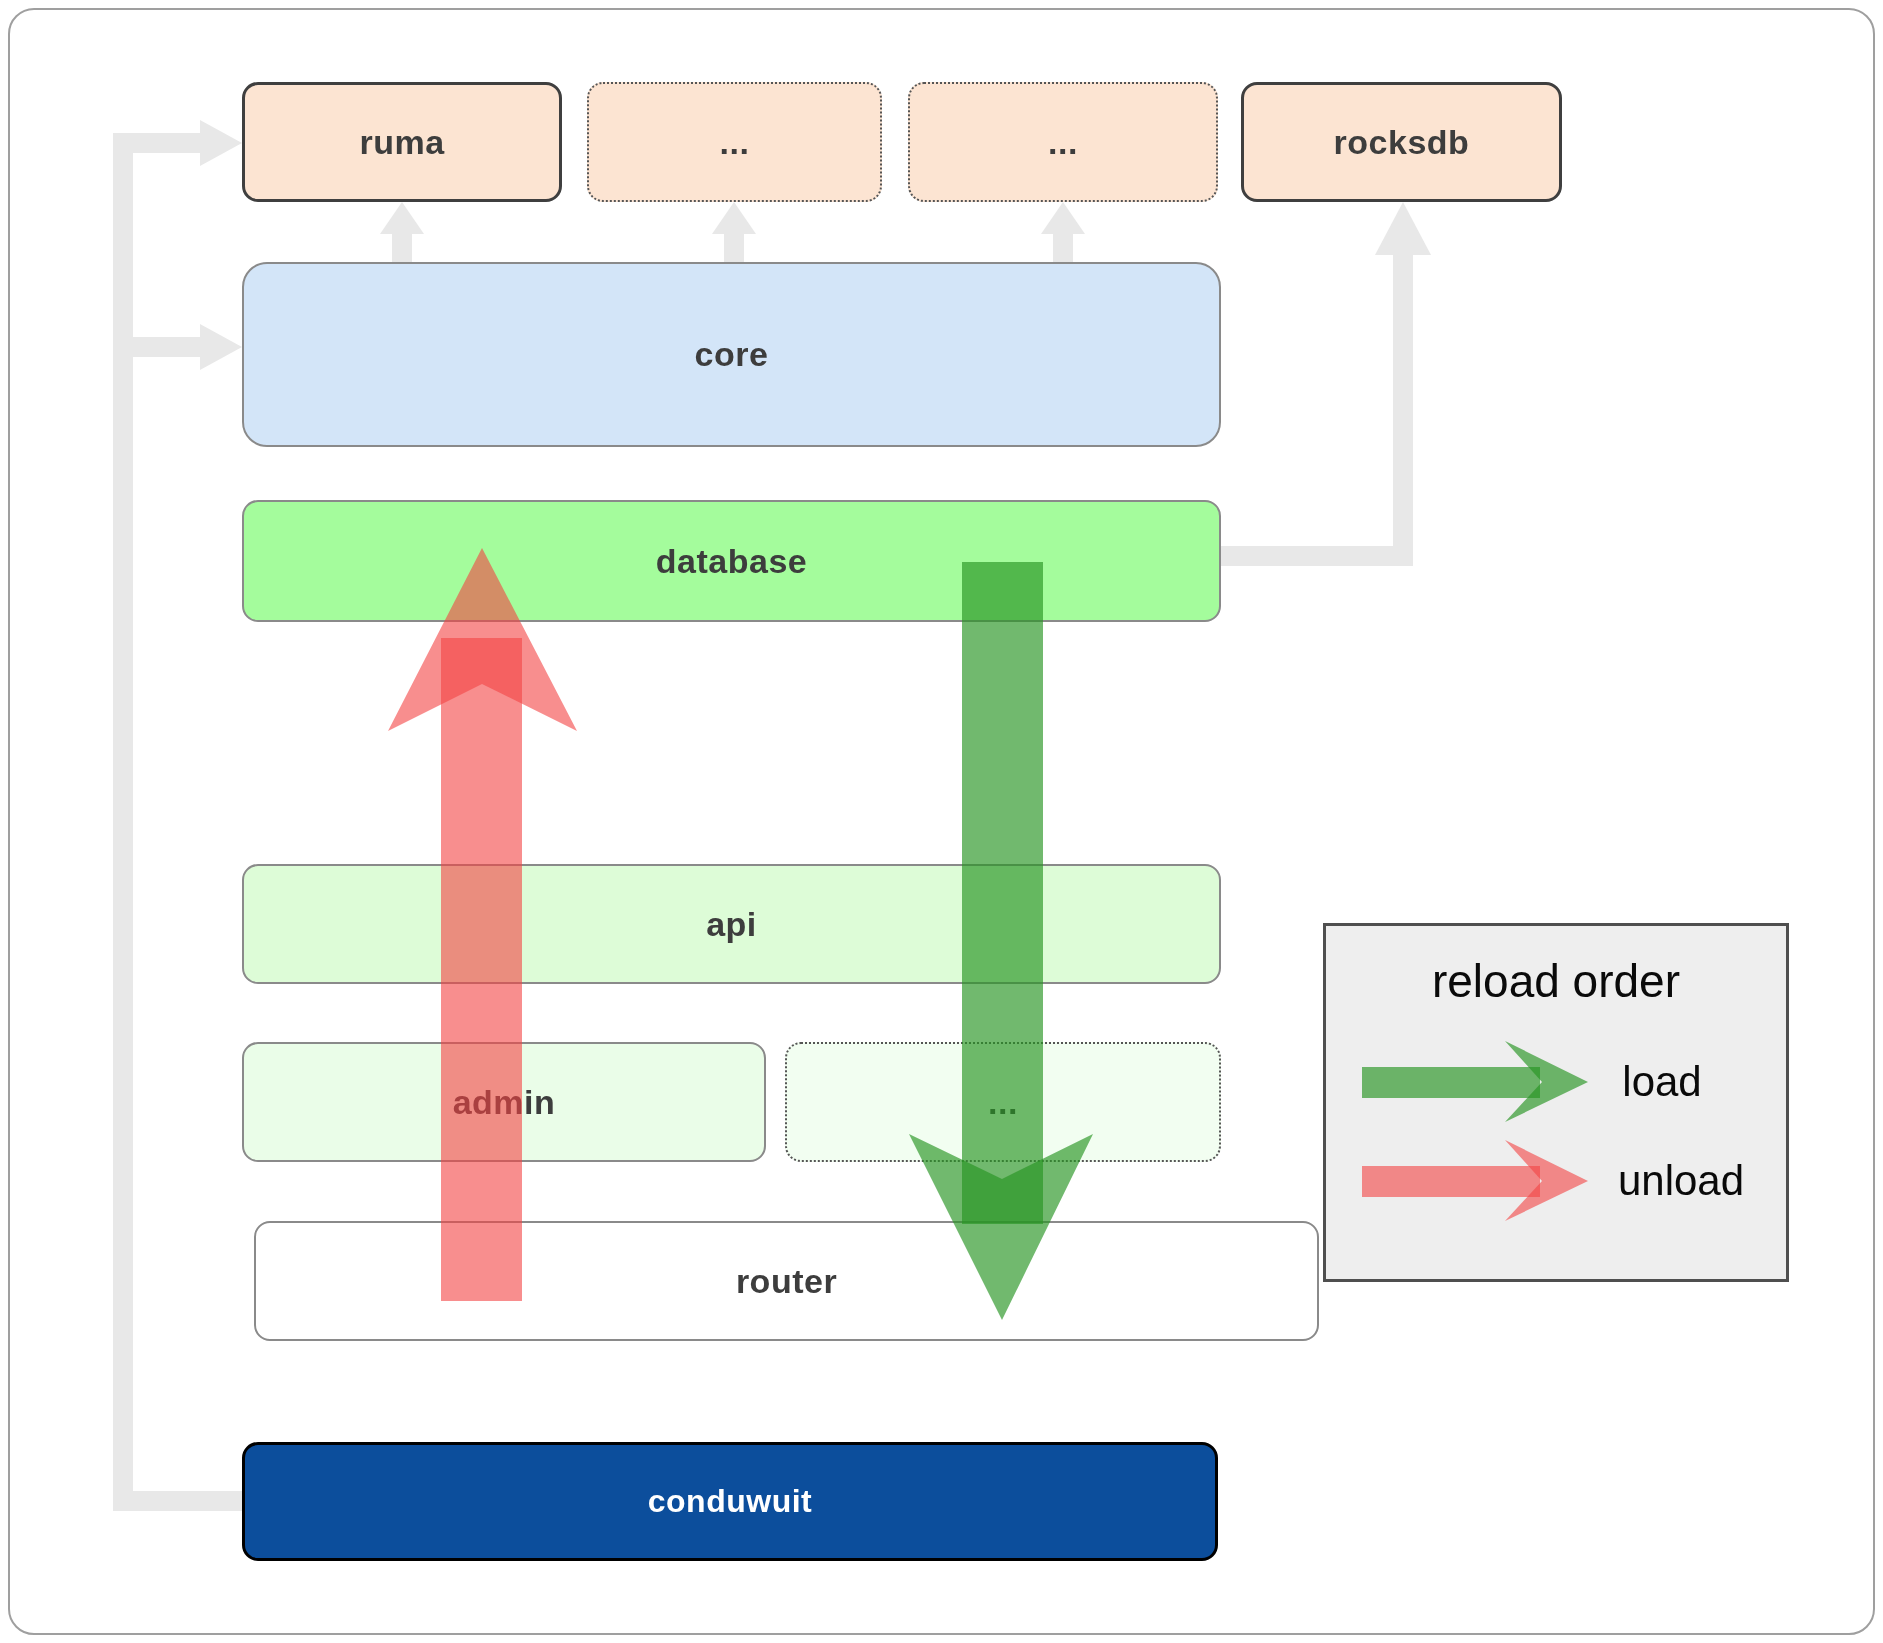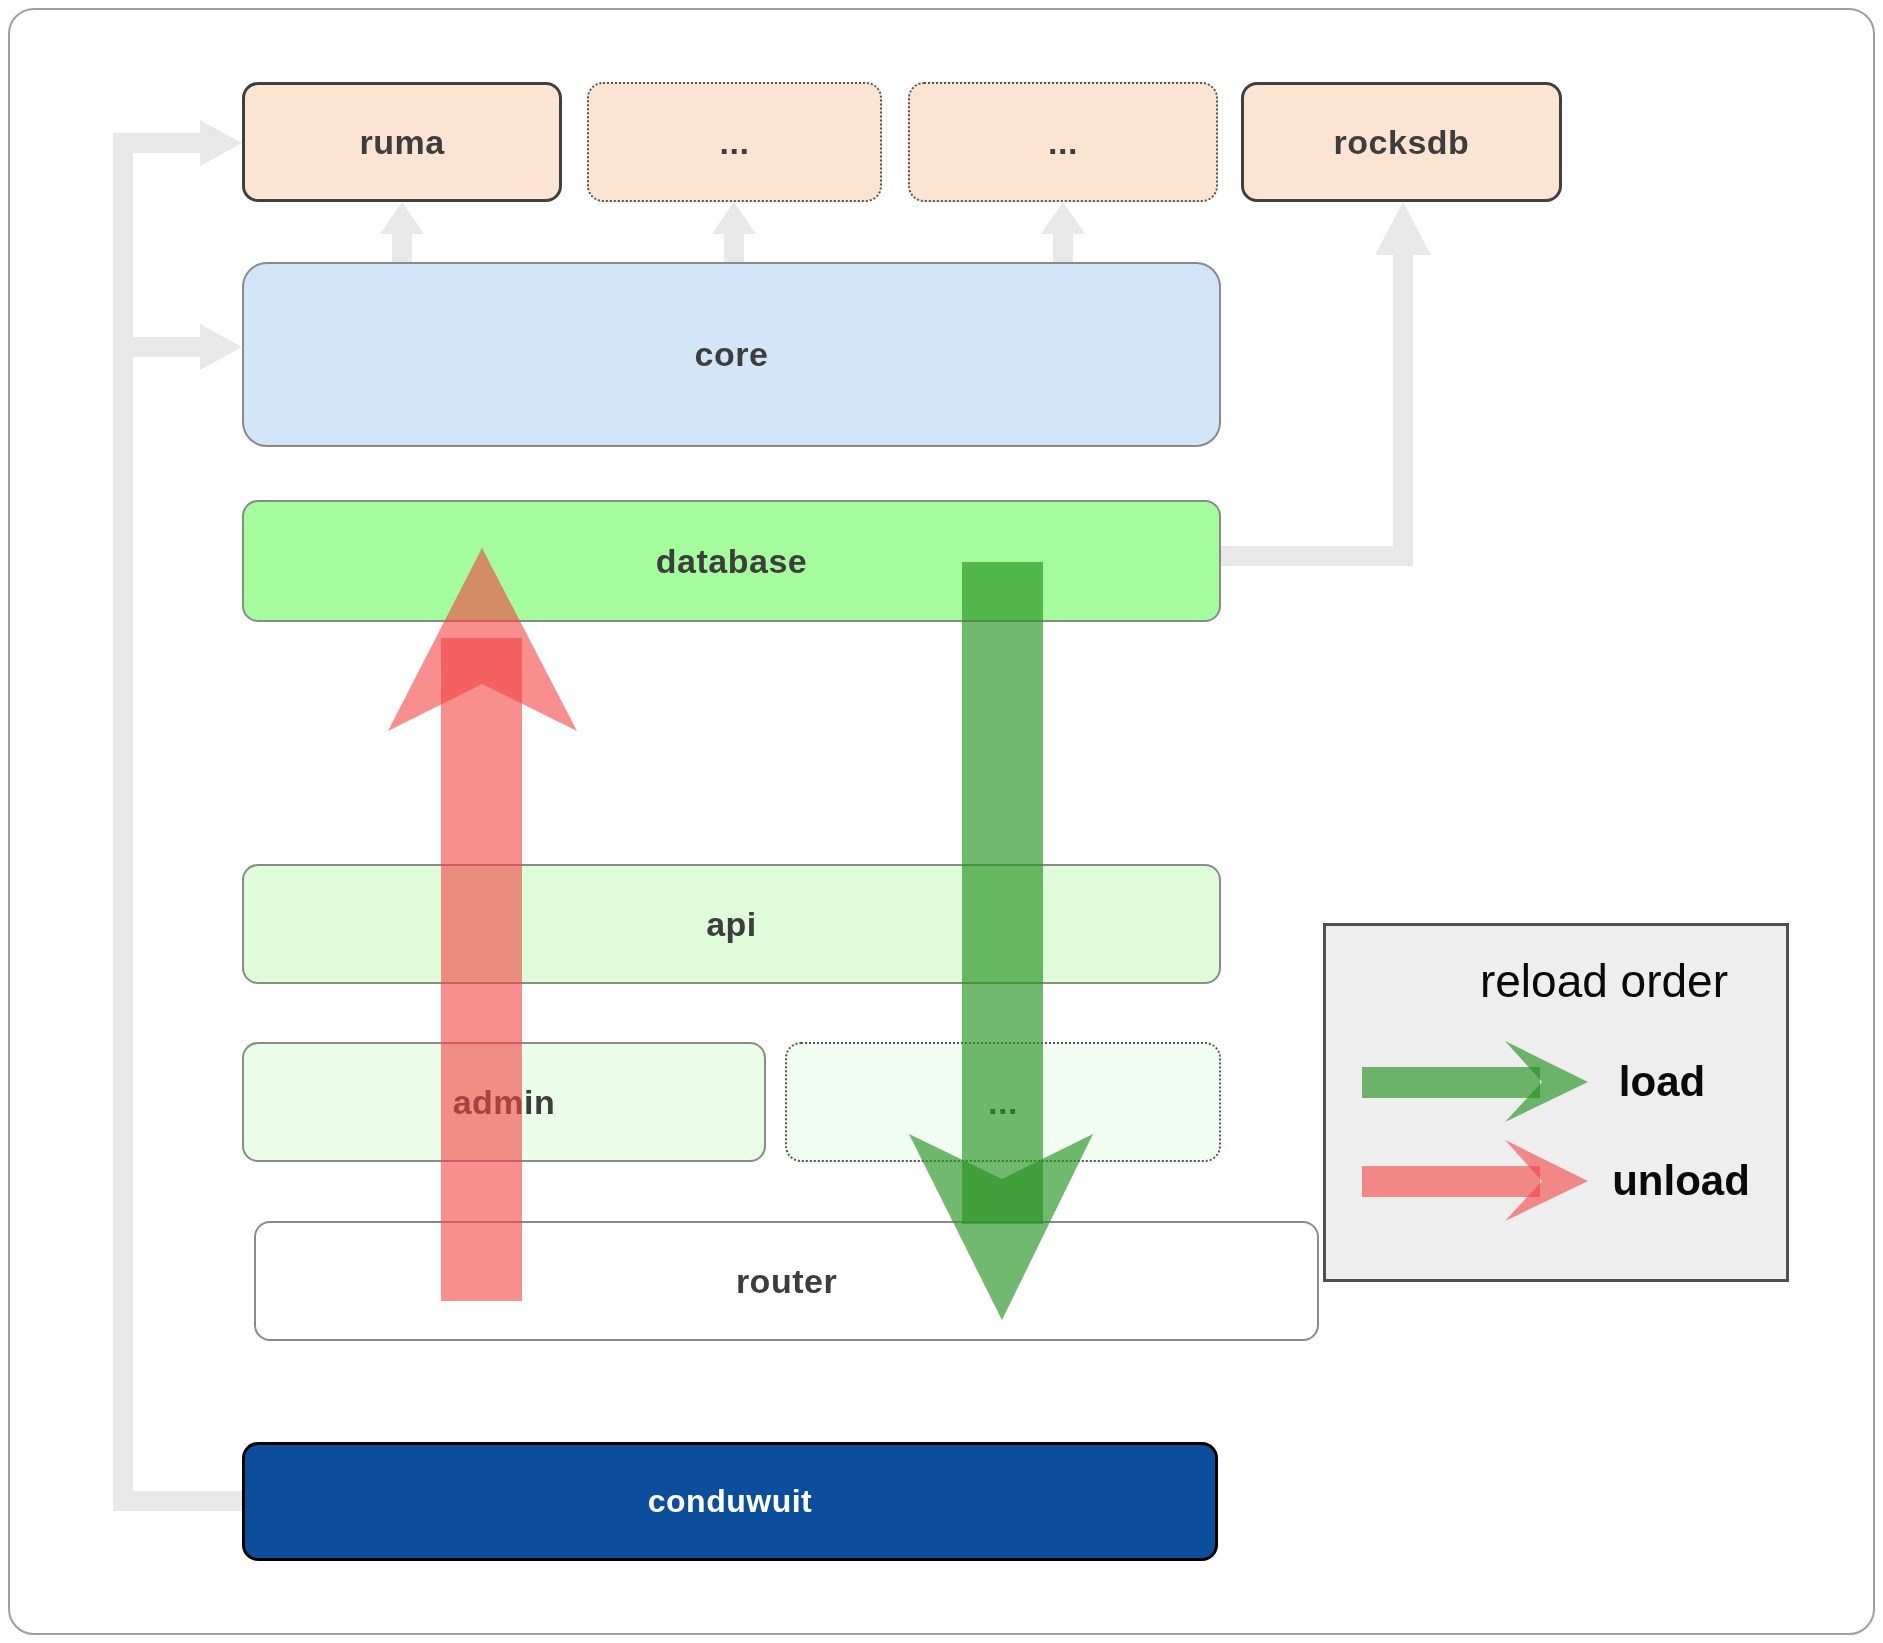--- a/index.html
+++ b/index.html
@@ -24,23 +24,23 @@
   .dotted{border:2px dotted var(--dotted-gray);}
   .z1{z-index:2;text-align:right;}
   .z0{z-index:1;}
   .z2{z-index:3;}
   .conn{fill:var(--connector);}
   .arrow-red-shape{fill:var(--arrow-red);fill-opacity:0.60;}
   .arrow-green-shape{fill:var(--arrow-green);fill-opacity:0.66;}
   .legend{position:absolute;left:1323px;top:923px;width:466px;height:359px;
           box-sizing:border-box;background:var(--legend-bg);border:3px solid #4f4f4f;z-index:2;}
   .legend-title{position:absolute;left:0;top:28px;width:100%;text-align:center;
-                font-size:46px;font-weight:normal;color:#0a0a0a;padding-left:48px;}
+                font-size:46px;font-weight:normal;color:#0a0a0a;}
   .legend-item{position:absolute;transform:translate(-50%,-50%);
-               font-size:42px;font-weight:bold;color:#0a0a0a;white-space:nowrap;text-align:right;}
+               font-size:42px;font-weight:normal;color:#0a0a0a;white-space:nowrap;text-align:right;}
 </style>
 </head>
 <body>
 
 <div id="canvas">
   <div class="frame"></div>
 
   <svg class="layer z0" viewBox="0 0 1883 1643">
     <g>
       <rect class="conn" x="113" y="133" width="20" height="1378"></rect>

